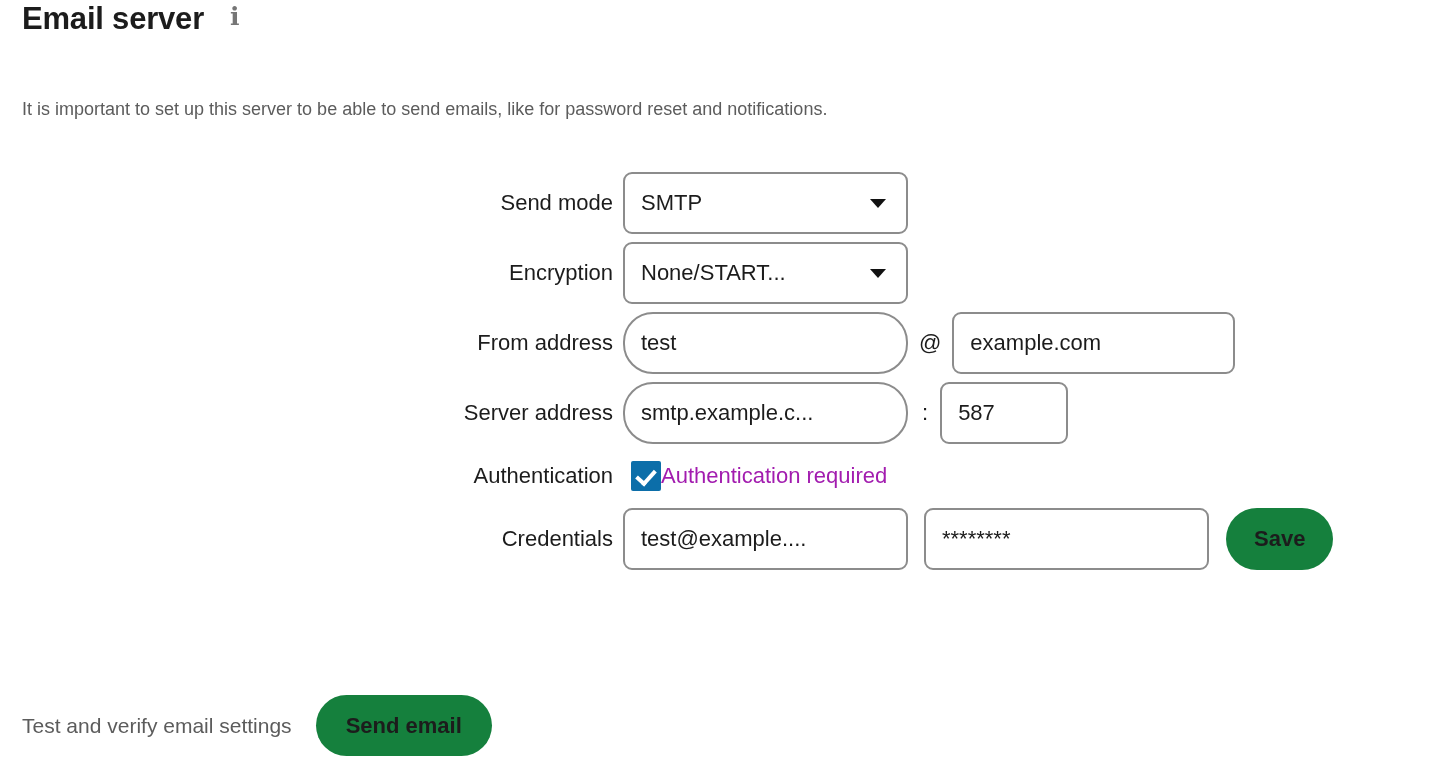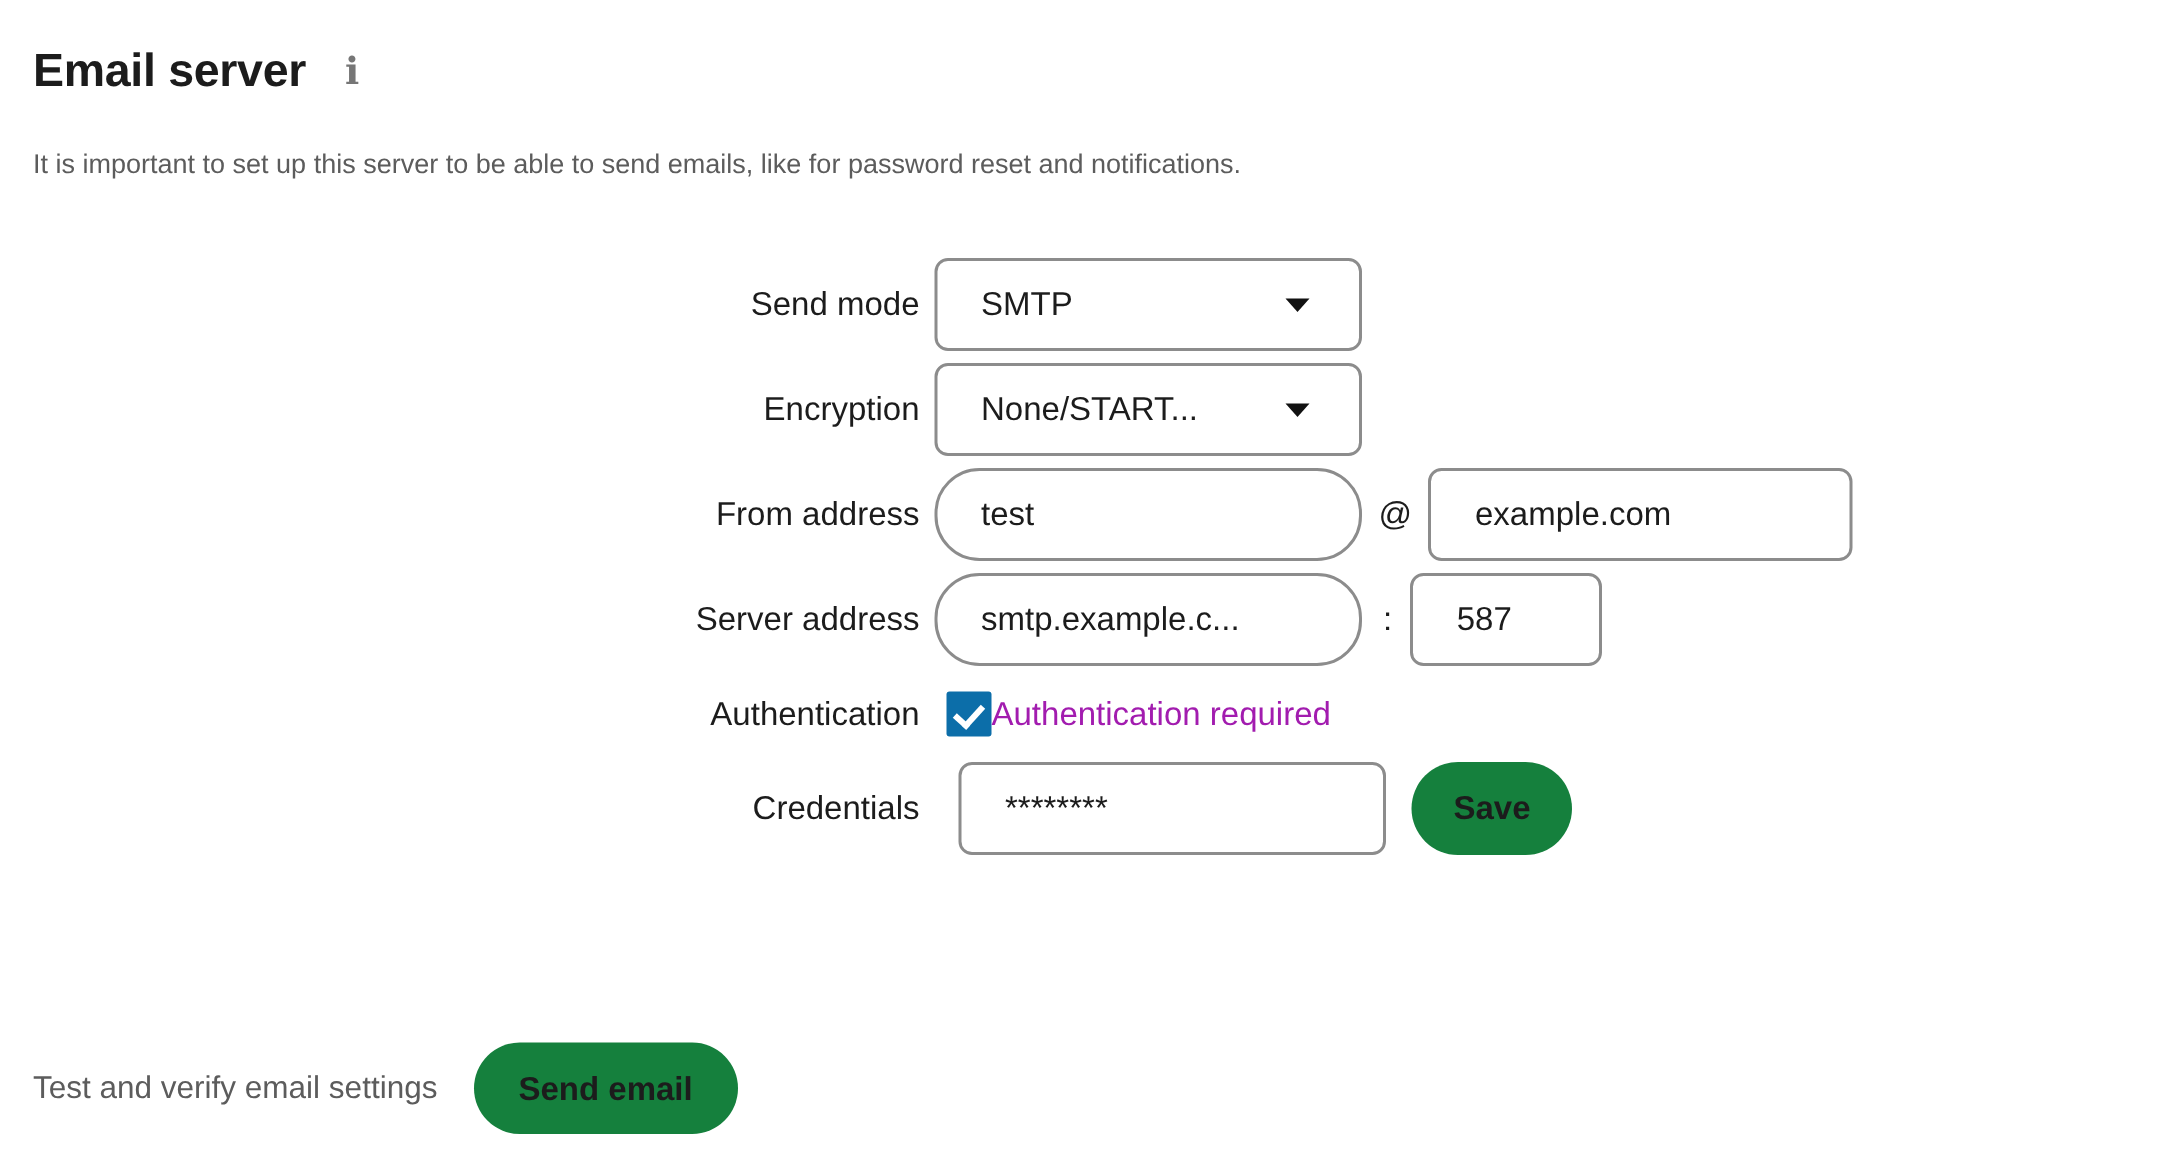--- a/index.html
+++ b/index.html
@@ -13,23 +13,23 @@
     font-family: "Liberation Sans", sans-serif;
     color: #1c1c1c;
     overflow: hidden;
     position: relative;
   }
 
   
   .page-header {
     position: absolute;
     left: 22px;
-    top: 31px;
-    display: flex;
-    align-items: center;
+    top: 3px;
+    display: flex;
+    align-items: flex-start;
   }
   .page-title {
     font-size: 31px;
     font-weight: bold;
     color: #1c1c1c;
     letter-spacing: -0.2px;
     line-height: 1;
   }
   .info-icon {
     margin-left: 26px;
@@ -77,21 +77,21 @@
   }
 
   .ctl {
     box-sizing: border-box;
     border: 2px solid #8c8c8c;
     border-radius: 9px;
     background: #ffffff;
     height: 62px;
     display: flex;
     align-items: center;
-    padding: 0 29px;
+    padding: 0 16px;
     font-size: 22px;
     color: #1c1c1c;
     overflow: hidden;
     white-space: nowrap;
   }
   .ctl .val {
     overflow: hidden;
     white-space: nowrap;
     text-overflow: clip;
     flex: 1;
@@ -240,20 +240,23 @@
   </div>
 
   <div class="form-row row-auth">
     <div class="field-label">Authentication</div>
     <span class="checkbox"></span>
     <span class="checkbox-label">Authentication required</span>
   </div>
 
   <div class="form-row">
     <div class="field-label">Credentials</div>
+    <div class="ctl input-user">
+      <span class="val">test@example....</span>
+    </div>
     <span class="sep" style="padding:0 8px;"></span>
     <div class="ctl input-pass">
       <span class="val">********</span>
     </div>
     <button class="btn btn-save">Save</button>
   </div>
 
 </div>
 
 <div class="test-row">

